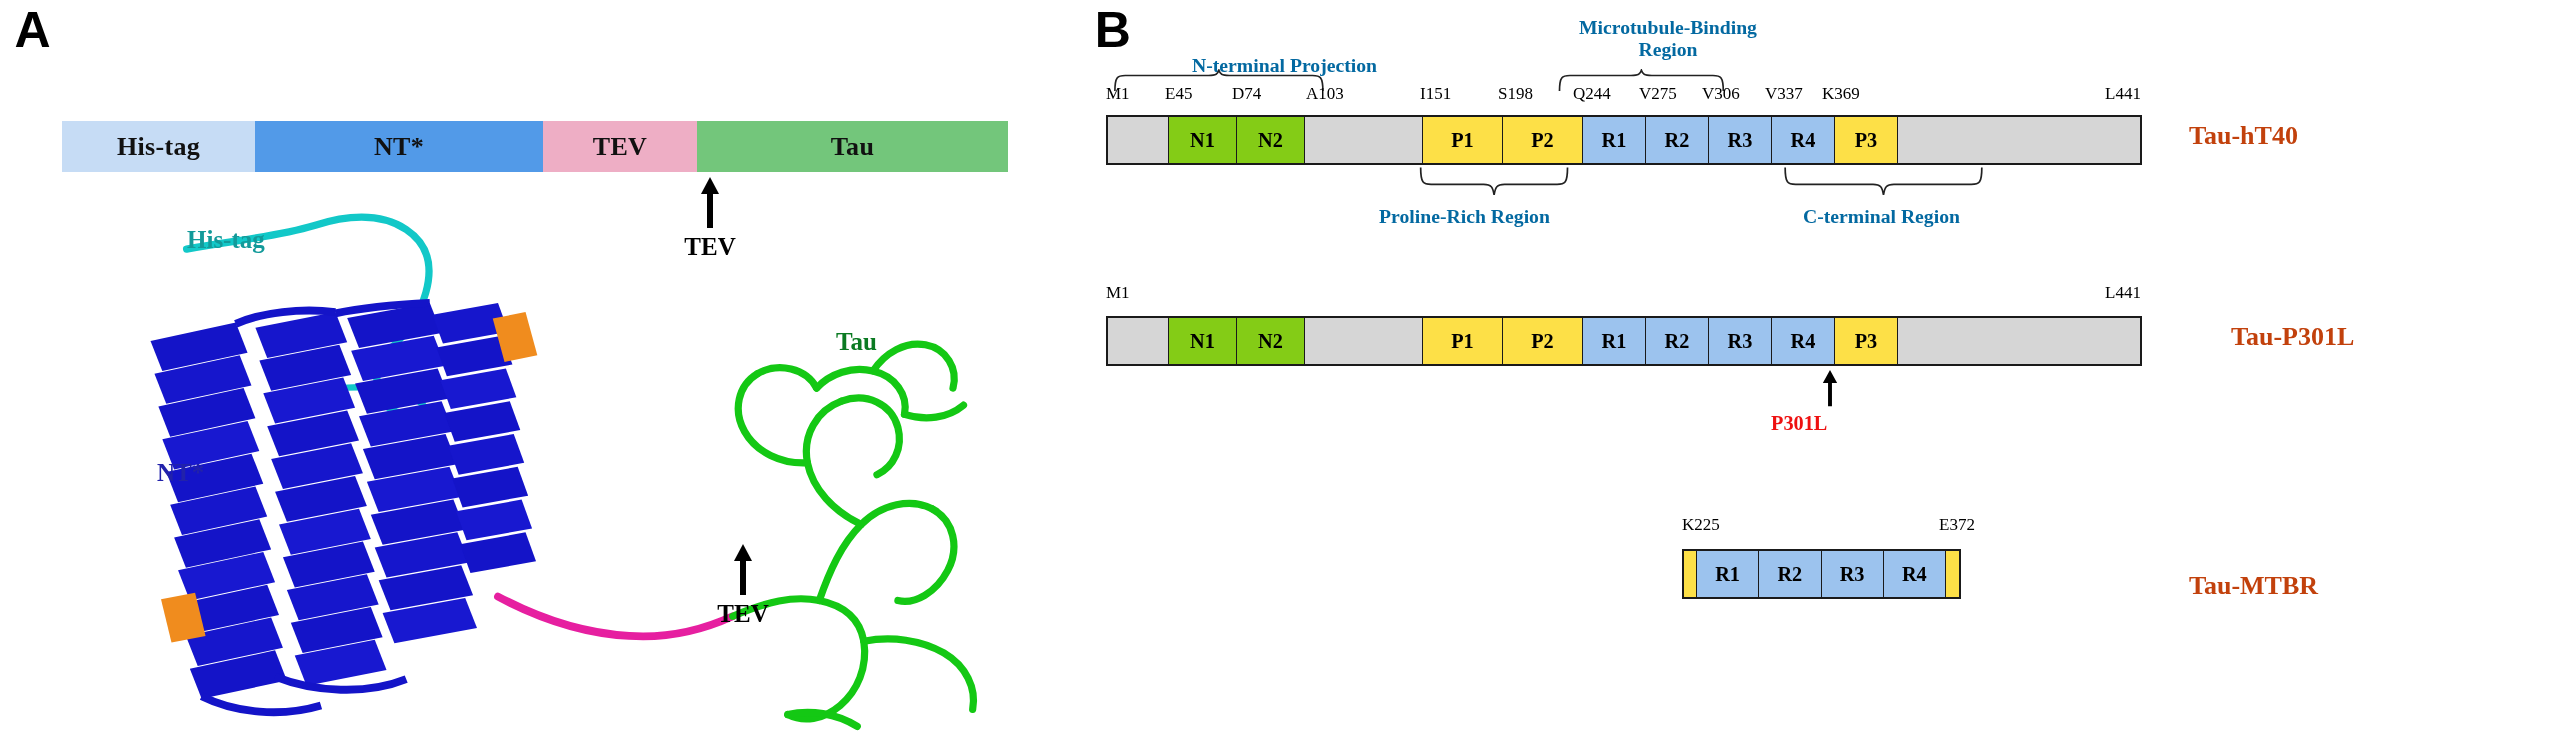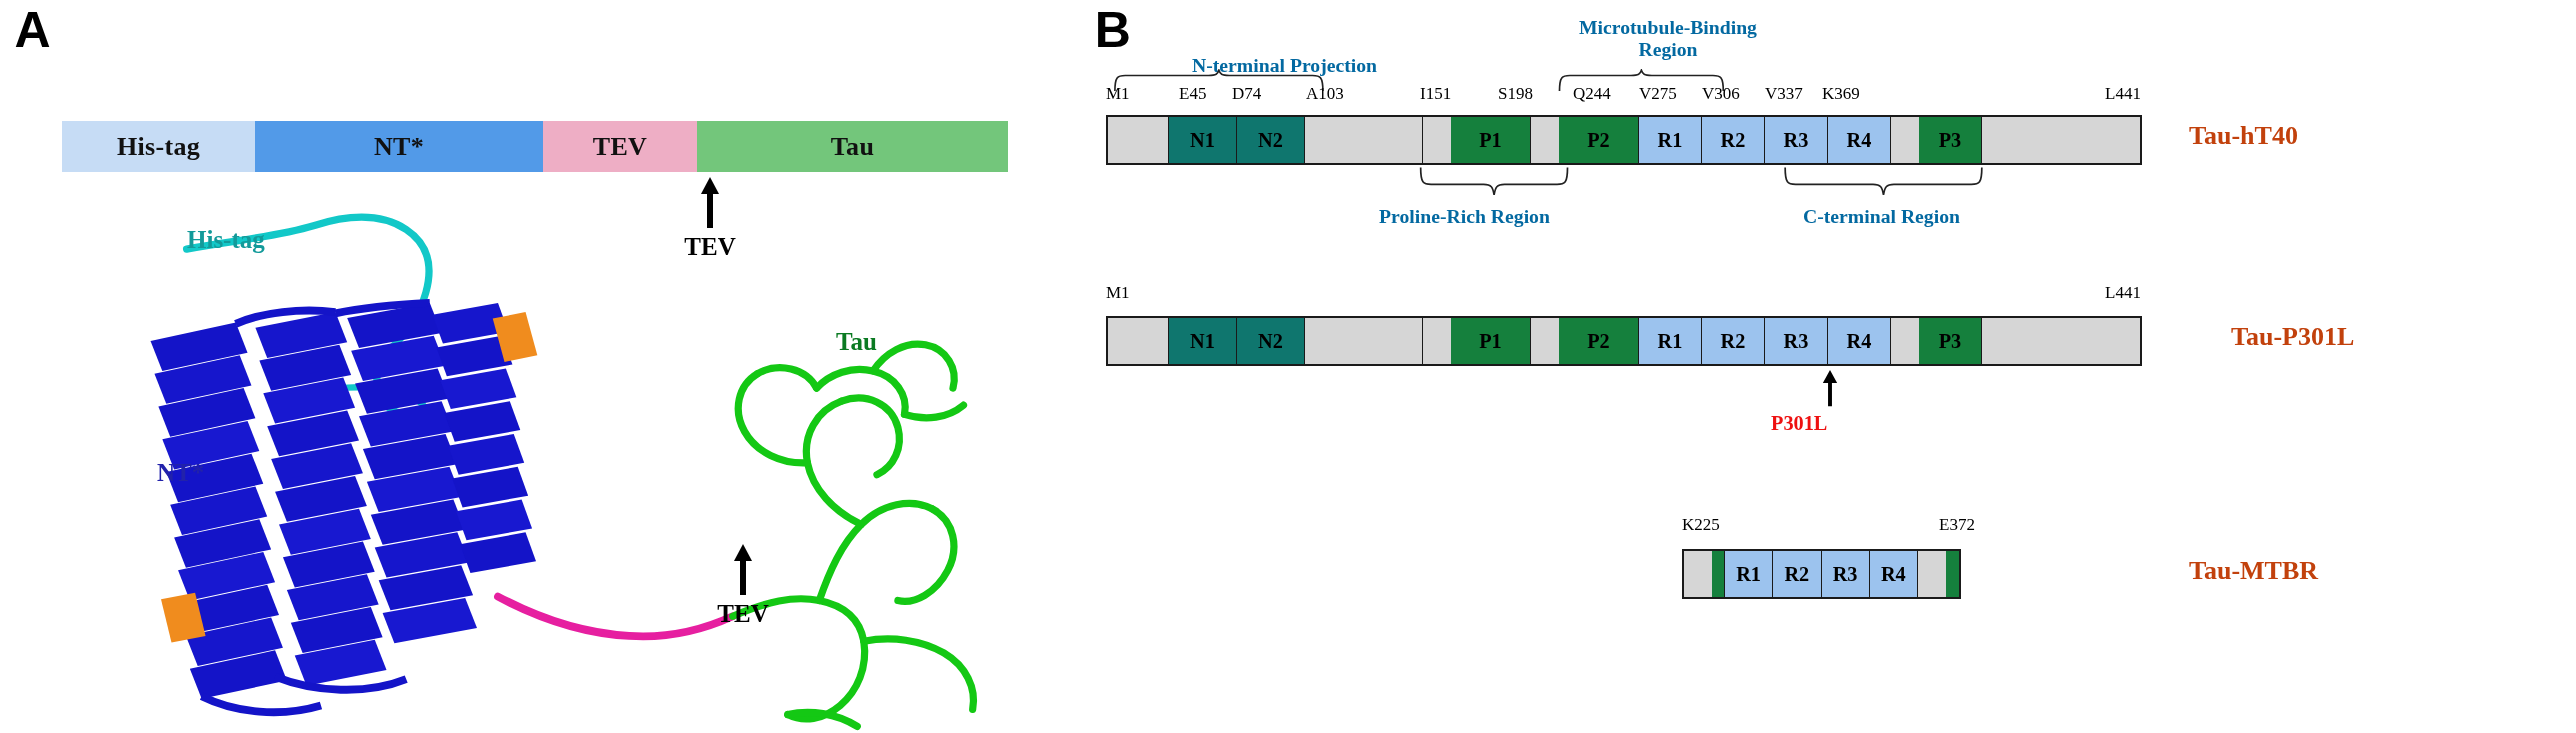--- a/index.html
+++ b/index.html
@@ -103,22 +103,22 @@
   .domain-seg {
     display: flex; align-items: center; justify-content: center;
     font-weight: bold;
     font-size: 20.3px;
     color: #000;
     box-sizing: border-box;
     border-right: 1.3px solid #1a1a1a;
   }
   .domain-seg:last-child { border-right: none; }
   .fill-grey  { background: #d6d6d6; }
-  .fill-white { background: #0f766e; }
-  .fill-green { background: #15803d; margin-left: 28px; }
+  .fill-white { background: #84cc16; }
+  .fill-green { background: #fde047; }
   .fill-blue  { background: #9cc3ee; }
 
   .construct-name {
     position: absolute;
     font-weight: bold;
     font-size: 26px;
     color: #c2410c;
     white-space: nowrap;
   }
   .mut-label {
@@ -267,21 +267,21 @@
 
     <path d="M6 34 C 6 12, 10 10, 22 10 L150 10 C 162 10, 164 8, 166 2
              C 168 8, 170 10, 182 10 L310 10 C 322 10, 326 12, 326 34" fill="none" stroke="#222" stroke-width="2.6"></path>
 
     <path d="M690 34 C 690 12, 694 10, 706 10 L800 10 C 812 10, 814 8, 816 2
              C 818 8, 820 10, 832 10 L926 10 C 938 10, 942 12, 942 34" fill="none" stroke="#222" stroke-width="2.6"></path>
   </svg>
 
   <div class="tick-labels" style="left:0; top:0;">
     <div class="tick" style="left:31px;  top:84px;">M1</div>
-    <div class="tick" style="left:104px; top:84px;">E45</div>
+    <div class="tick" style="left:90px; top:84px;">E45</div>
     <div class="tick" style="left:157px; top:84px;">D74</div>
     <div class="tick" style="left:231px; top:84px;">A103</div>
     <div class="tick" style="left:345px; top:84px;">I151</div>
     <div class="tick" style="left:423px; top:84px;">S198</div>
     <div class="tick" style="left:498px; top:84px;">Q244</div>
     <div class="tick" style="left:564px; top:84px;">V275</div>
     <div class="tick" style="left:627px; top:84px;">V306</div>
     <div class="tick" style="left:690px;top:84px;">V337</div>
     <div class="tick" style="left:747px;top:84px;">K369</div>
     <div class="tick" style="left:1030px;top:84px;">L441</div>
@@ -350,15 +350,15 @@
 
   <div class="domain-bar" style="left:607px; top:549px; width:279px;">
     <div class="domain-seg fill-green" style="flex:0 0 13px;"></div>
     <div class="domain-seg fill-blue" style="flex:1 1 0;">R1</div>
     <div class="domain-seg fill-blue" style="flex:1 1 0;">R2</div>
     <div class="domain-seg fill-blue" style="flex:1 1 0;">R3</div>
     <div class="domain-seg fill-blue" style="flex:1 1 0;">R4</div>
     <div class="domain-seg fill-green" style="flex:0 0 13px;"></div>
   </div>
 
-  <div class="construct-name" style="left:1114px; top:556px;">Tau-MTBR</div>
+  <div class="construct-name" style="left:1114px; top:571px;">Tau-MTBR</div>
 </div>
 
 
 </body></html>

